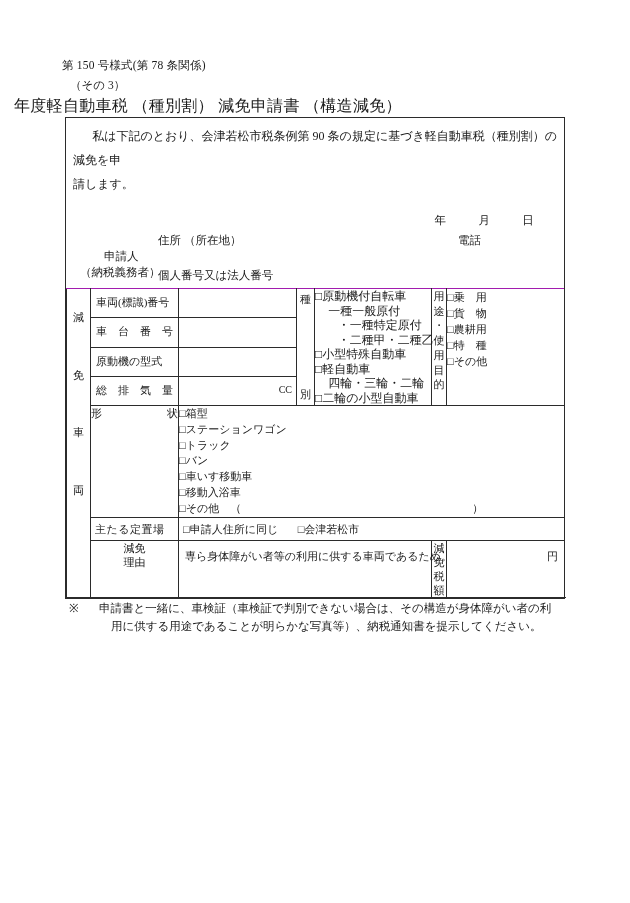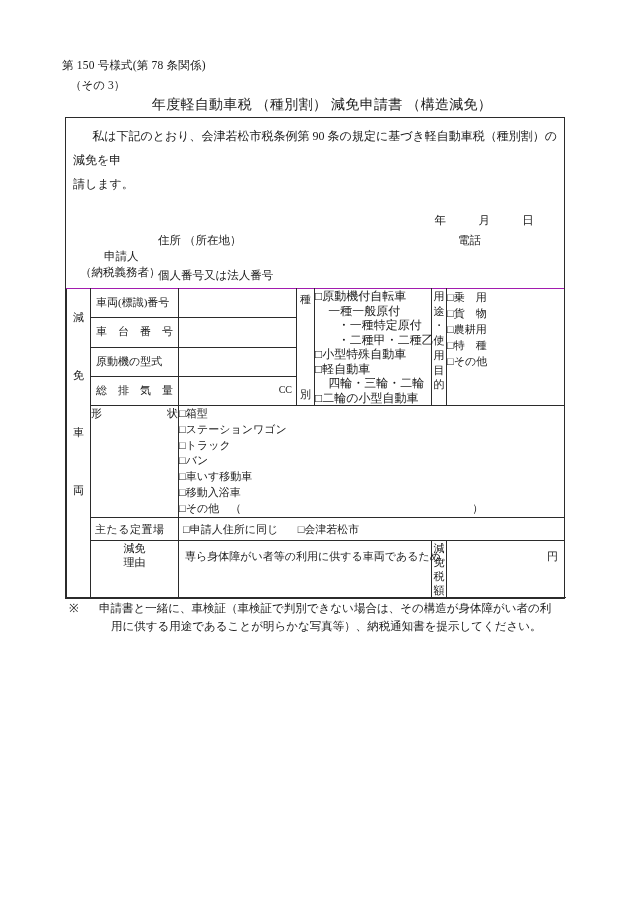--- a/index.html
+++ b/index.html
@@ -33,22 +33,21 @@
   .form-sub {
     position: absolute;
     left: 70px; top: 78px;
     font-size: 11.5px;
     white-space: nowrap;
   }
   .doc-title {
     position: absolute;
     left: 0; top: 96px;
     width: 630px;
-    text-align: center;
-    font-size: 14px;
+    font-size: 16px;
     letter-spacing: 0.3px;
     padding-left: 14px;
     box-sizing: border-box;
     white-space: nowrap;
   }
 
   
   .frame {
     position: absolute;
     left: 65px; top: 117px;

